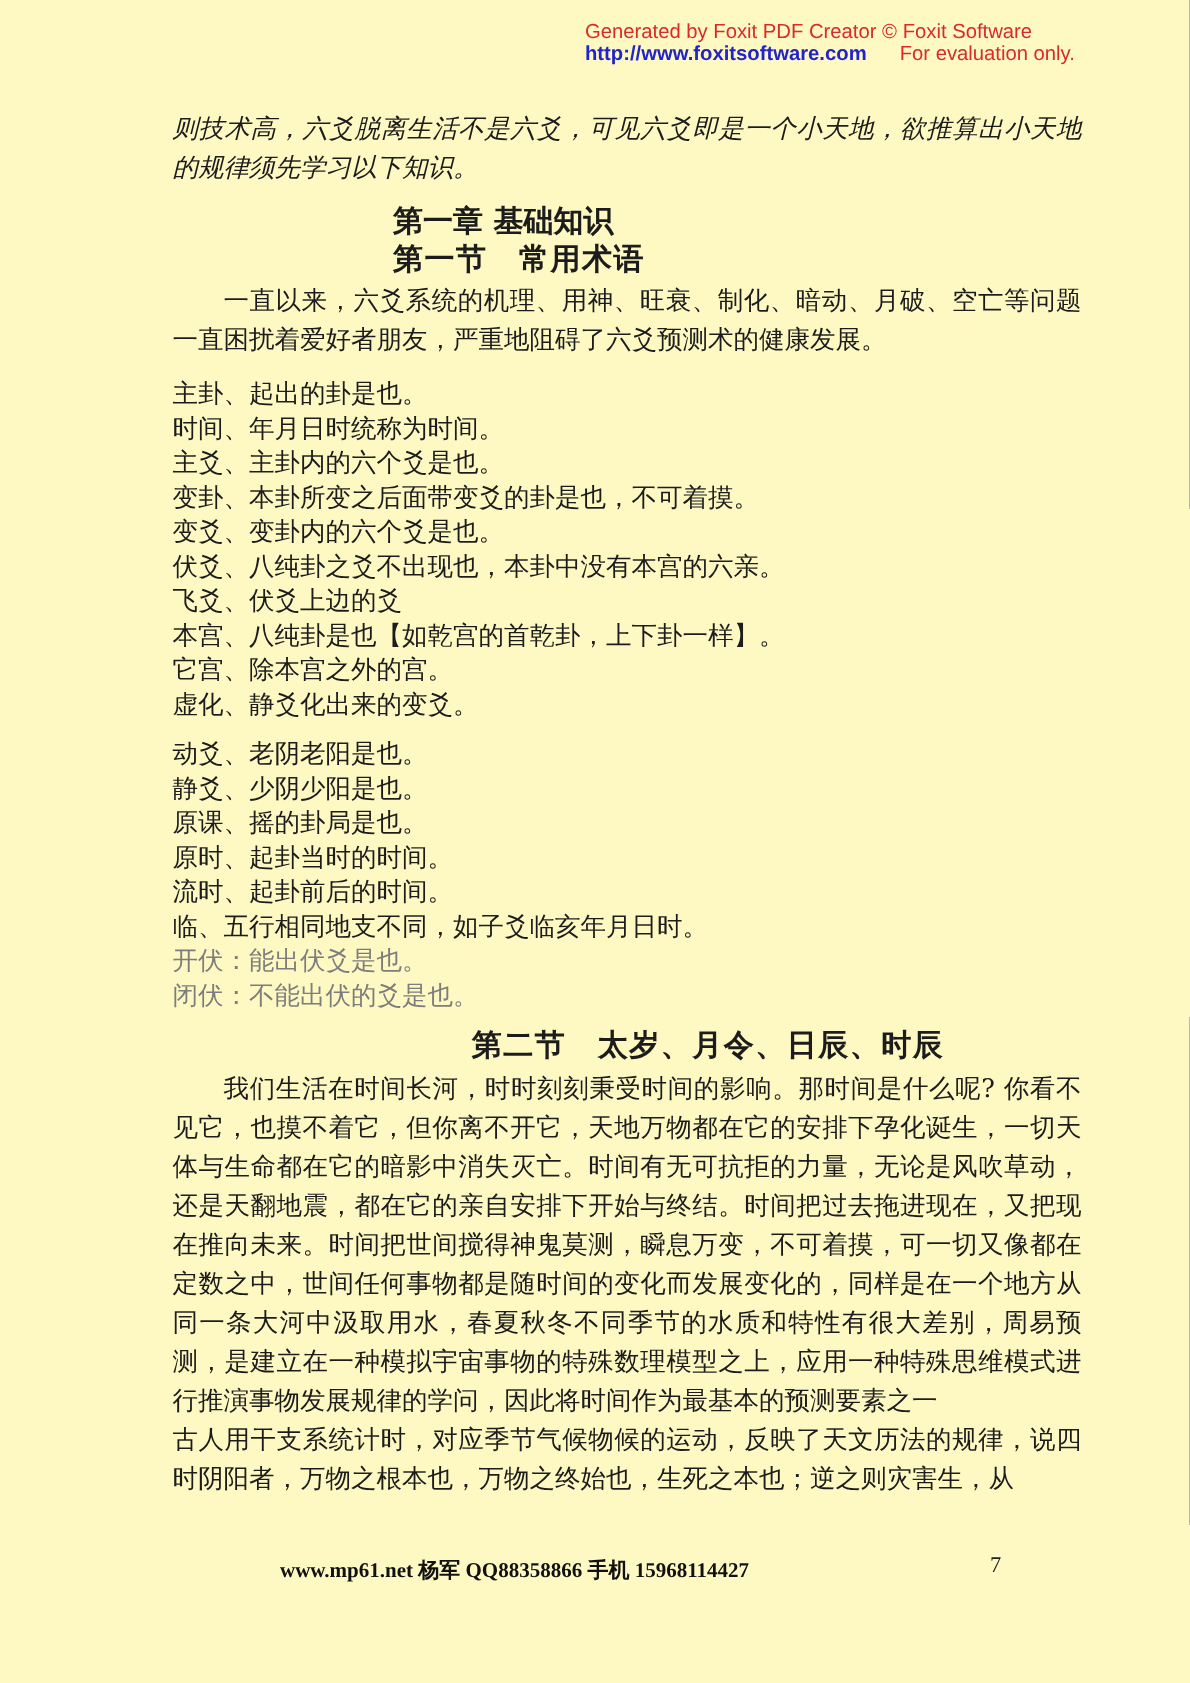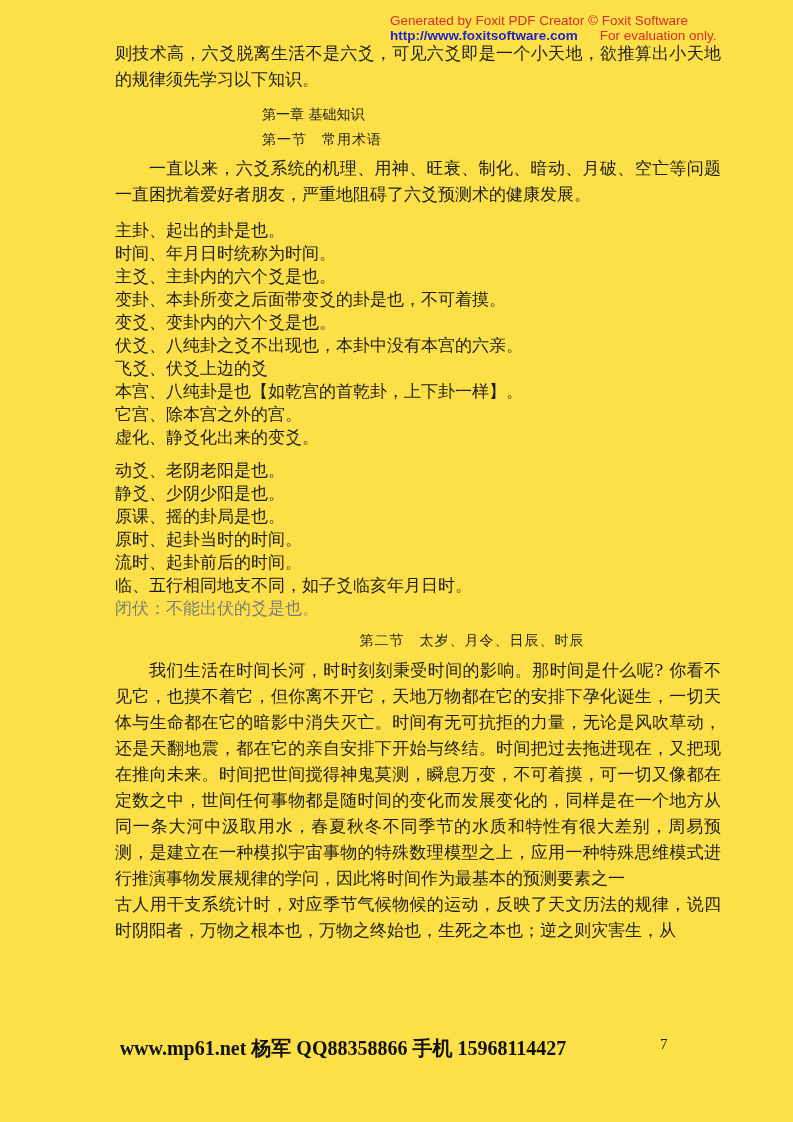--- a/index.html
+++ b/index.html
@@ -1,20 +1,20 @@
 <!DOCTYPE html>
 <html><head>
 <meta charset="utf-8">
 <style>
   html,body { margin:0; padding:0; background:#888; }
   .page {
     position:relative;
     width:793px; height:1122px;
     margin:0 auto;
-    background:#fde047;
+    background:#fef9c3;
     overflow:hidden;
     font-family:"DejaVu Serif", serif;
     color:#1c1c1c;
   }
   
   .watermark {
     position:absolute; top:13px; left:390px;
     font-family:"Liberation Sans", sans-serif;
     font-size:13.5px; line-height:15px;
     white-space:nowrap;
@@ -22,40 +22,40 @@
   .wm-red  { color:#d92b2b; }
   .wm-blue { color:#2323cc; text-decoration:none;font-weight:bold; }
   .wm-gap  { display:inline-block; width:22px; }
 
   
   .col {
     position:absolute; left:115px; top:0; width:606px;
     font-size:17px;
   }
   .para { margin:0; text-align:justify; line-height:25.5px; }
-  .intro { margin-top:41px; }
+  .intro { margin-top:74px;font-style:italic; }
   .p-indent { text-indent:2em; }
-  .heading { margin:0; font-size:14px; font-weight:normal; line-height:25px; white-space:nowrap; }
+  .heading { margin:0; font-size:20px; font-weight:bold; line-height:25px; white-space:nowrap; }
   .h-chapter  { margin-top:10px; padding-left:147px; }
   .h-section1 { padding-left:147px; letter-spacing:1px; }
   .h-section2 { margin-top:8px; padding-left:108px; letter-spacing:1px;text-align:center; }
   .p1 { margin-top:4px; }
   .terms { margin-top:12px; line-height:23px; }
   .terms2 { margin-top:10px; }
   .term-line { white-space:nowrap; }
   .term-gray { color:#7d7d7d; }
   .p-time { margin-top:4px; line-height:26px; }
   .p-ganzhi { line-height:26px; }
 
   
   .footer-info {
     position:absolute; top:1038px; left:0; width:686px;
     text-align:center;
     font-family:"Liberation Serif", serif;
-    font-weight:bold; font-size:20px; line-height:20px;
+    font-weight:bold; font-size:14px; line-height:20px;
     color:#111;
   }
   .page-number {
     position:absolute; top:1036px; left:660px;
     font-family:"Liberation Serif", serif;
     font-size:15px; color:#222;
   }
 </style>
 </head>
 <body>
@@ -89,20 +89,21 @@
       <div class="term-line">虚化、静爻化出来的变爻。</div>
     </div>
 
     <div class="terms terms2">
       <div class="term-line">动爻、老阴老阳是也。</div>
       <div class="term-line">静爻、少阴少阳是也。</div>
       <div class="term-line">原课、摇的卦局是也。</div>
       <div class="term-line">原时、起卦当时的时间。</div>
       <div class="term-line">流时、起卦前后的时间。</div>
       <div class="term-line">临、五行相同地支不同，如子爻临亥年月日时。</div>
+      <div class="term-line term-gray">开伏：能出伏爻是也。</div>
       <div class="term-line term-gray">闭伏：不能出伏的爻是也。</div>
     </div>
 
     <h3 class="heading h-section2">第二节　太岁、月令、日辰、时辰</h3>
 
     <p class="para p-time p-indent">我们生活在时间长河，时时刻刻秉受时间的影响。那时间是什么呢? 你看不见它，也摸不着它，但你离不开它，天地万物都在它的安排下孕化诞生，一切天体与生命都在它的暗影中消失灭亡。时间有无可抗拒的力量，无论是风吹草动，还是天翻地震，都在它的亲自安排下开始与终结。时间把过去拖进现在，又把现在推向未来。时间把世间搅得神鬼莫测，瞬息万变，不可着摸，可一切又像都在定数之中，世间任何事物都是随时间的变化而发展变化的，同样是在一个地方从同一条大河中汲取用水，春夏秋冬不同季节的水质和特性有很大差别，周易预测，是建立在一种模拟宇宙事物的特殊数理模型之上，应用一种特殊思维模式进行推演事物发展规律的学问，因此将时间作为最基本的预测要素之一</p>
 
     <p class="para p-ganzhi">古人用干支系统计时，对应季节气候物候的运动，反映了天文历法的规律，说四时阴阳者，万物之根本也，万物之终始也，生死之本也；逆之则灾害生，从</p>
 
   </div>

